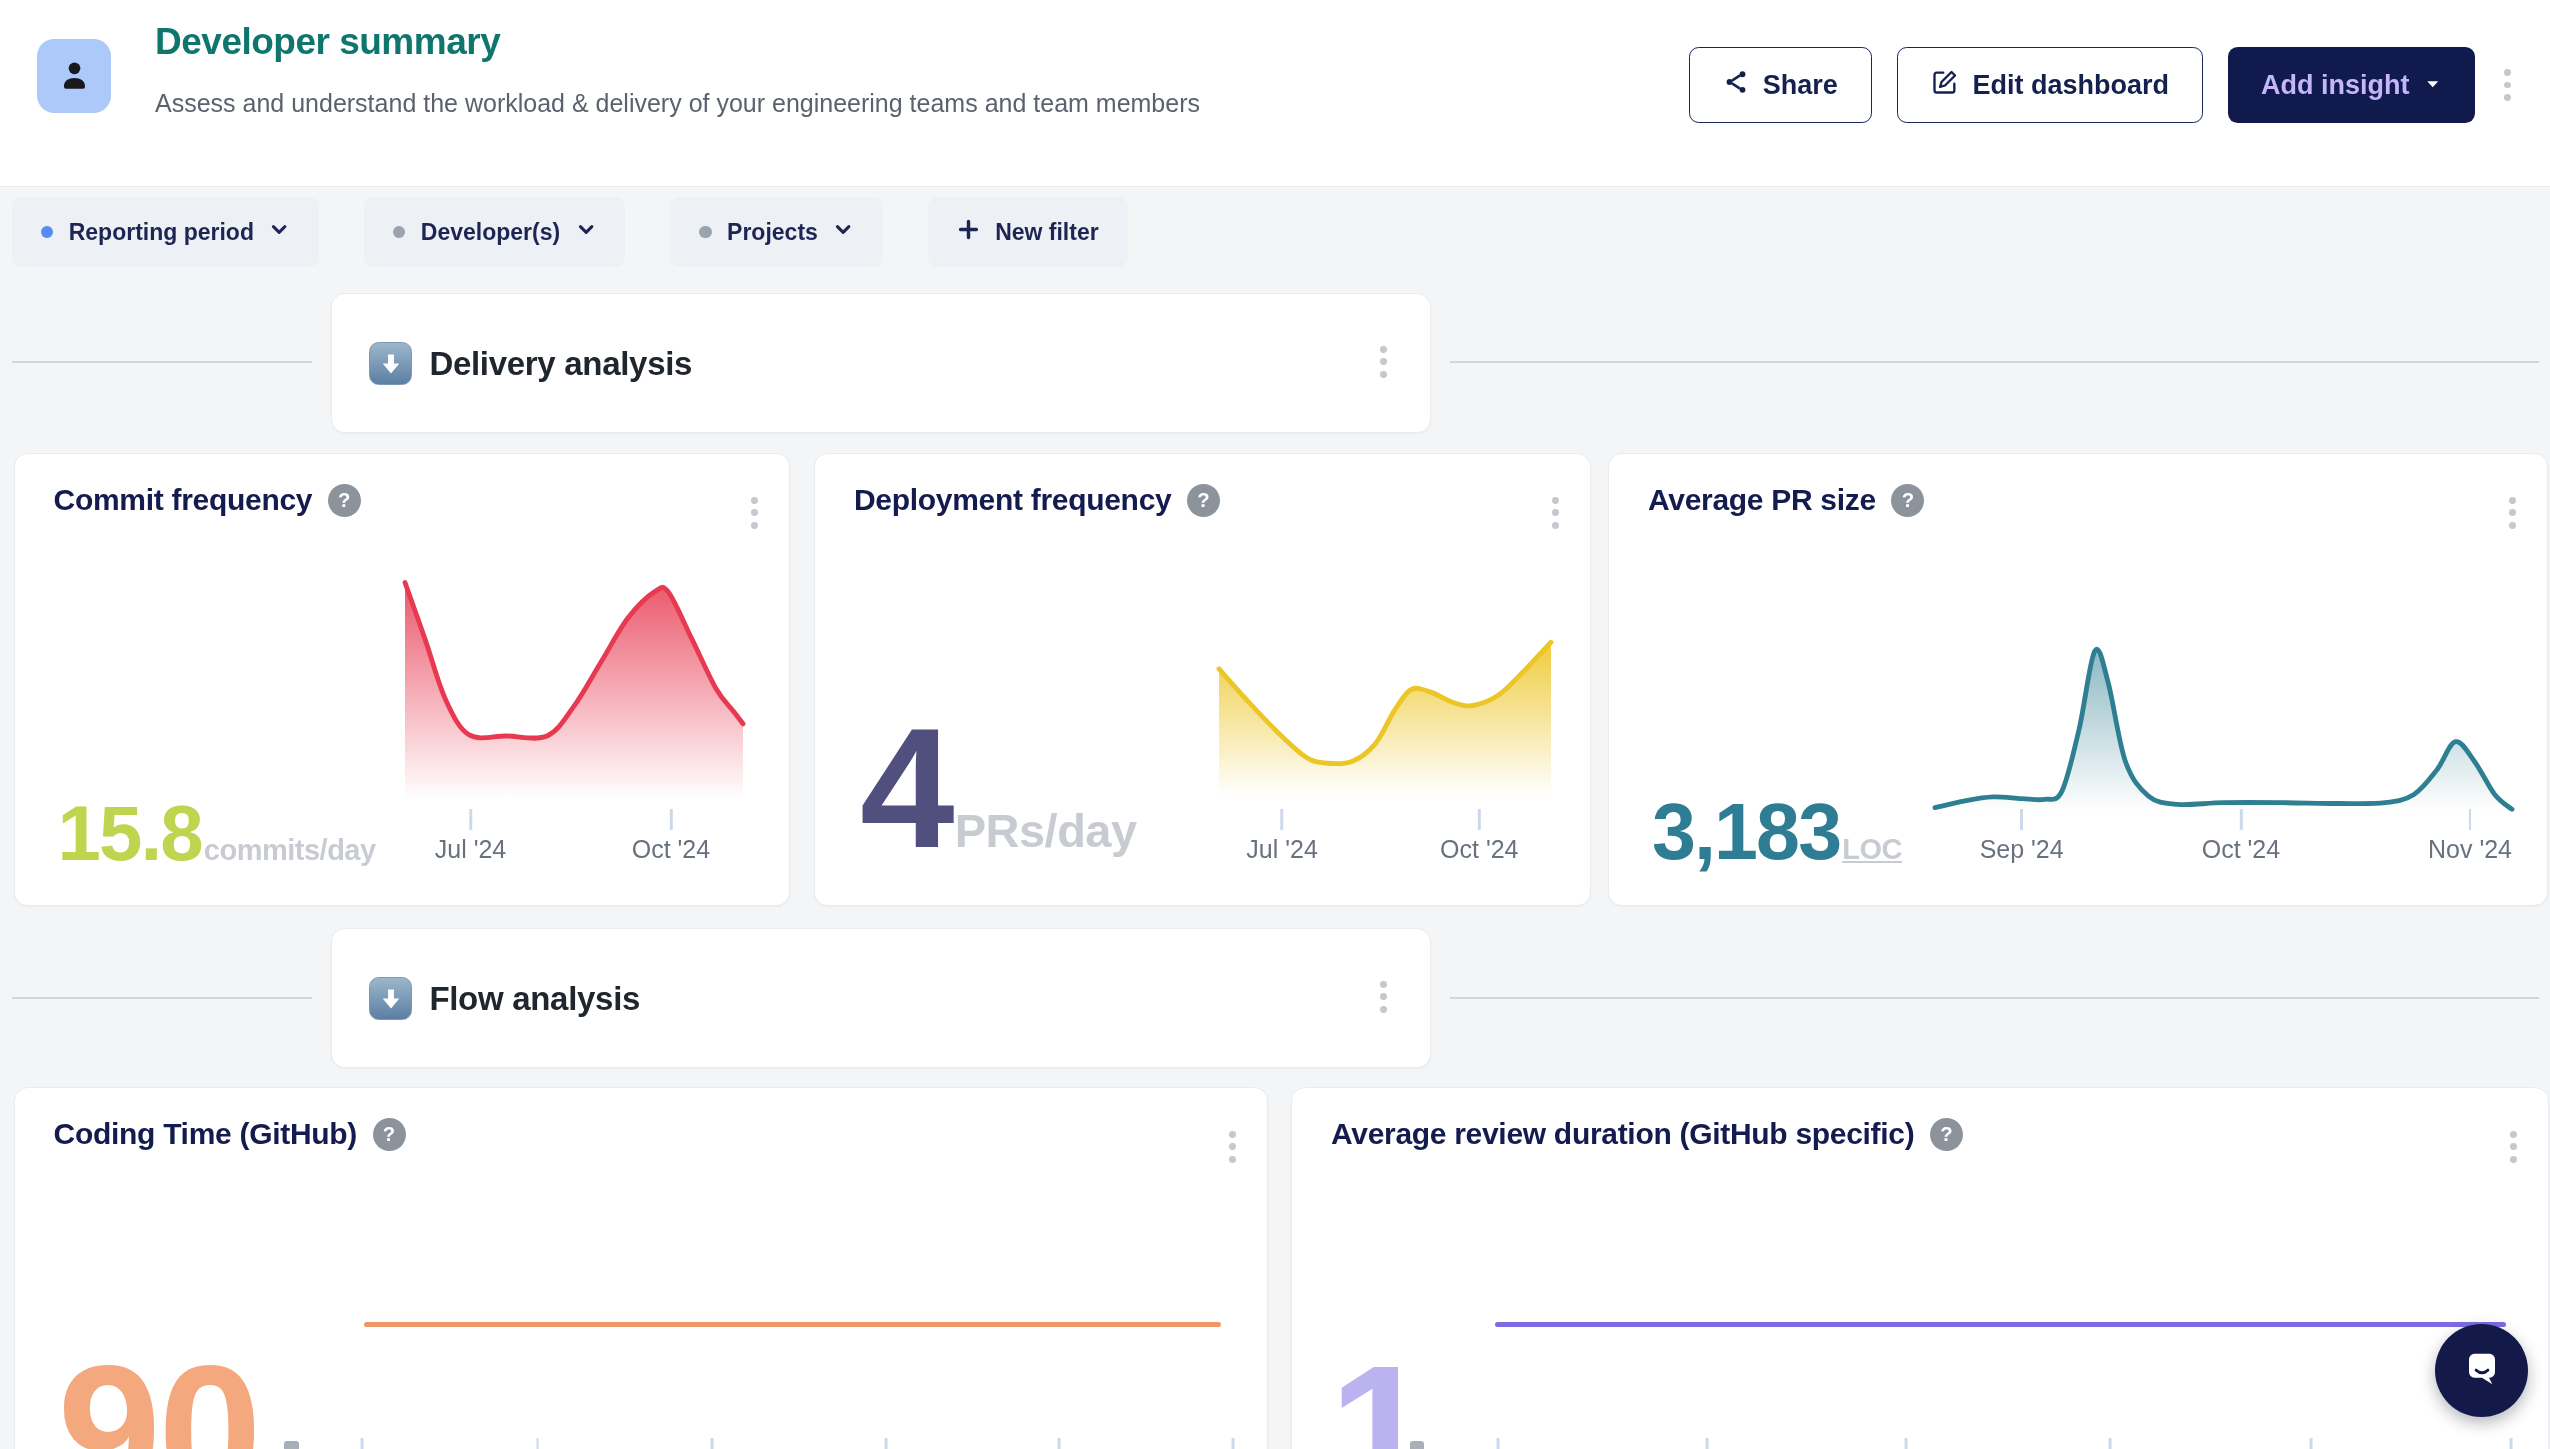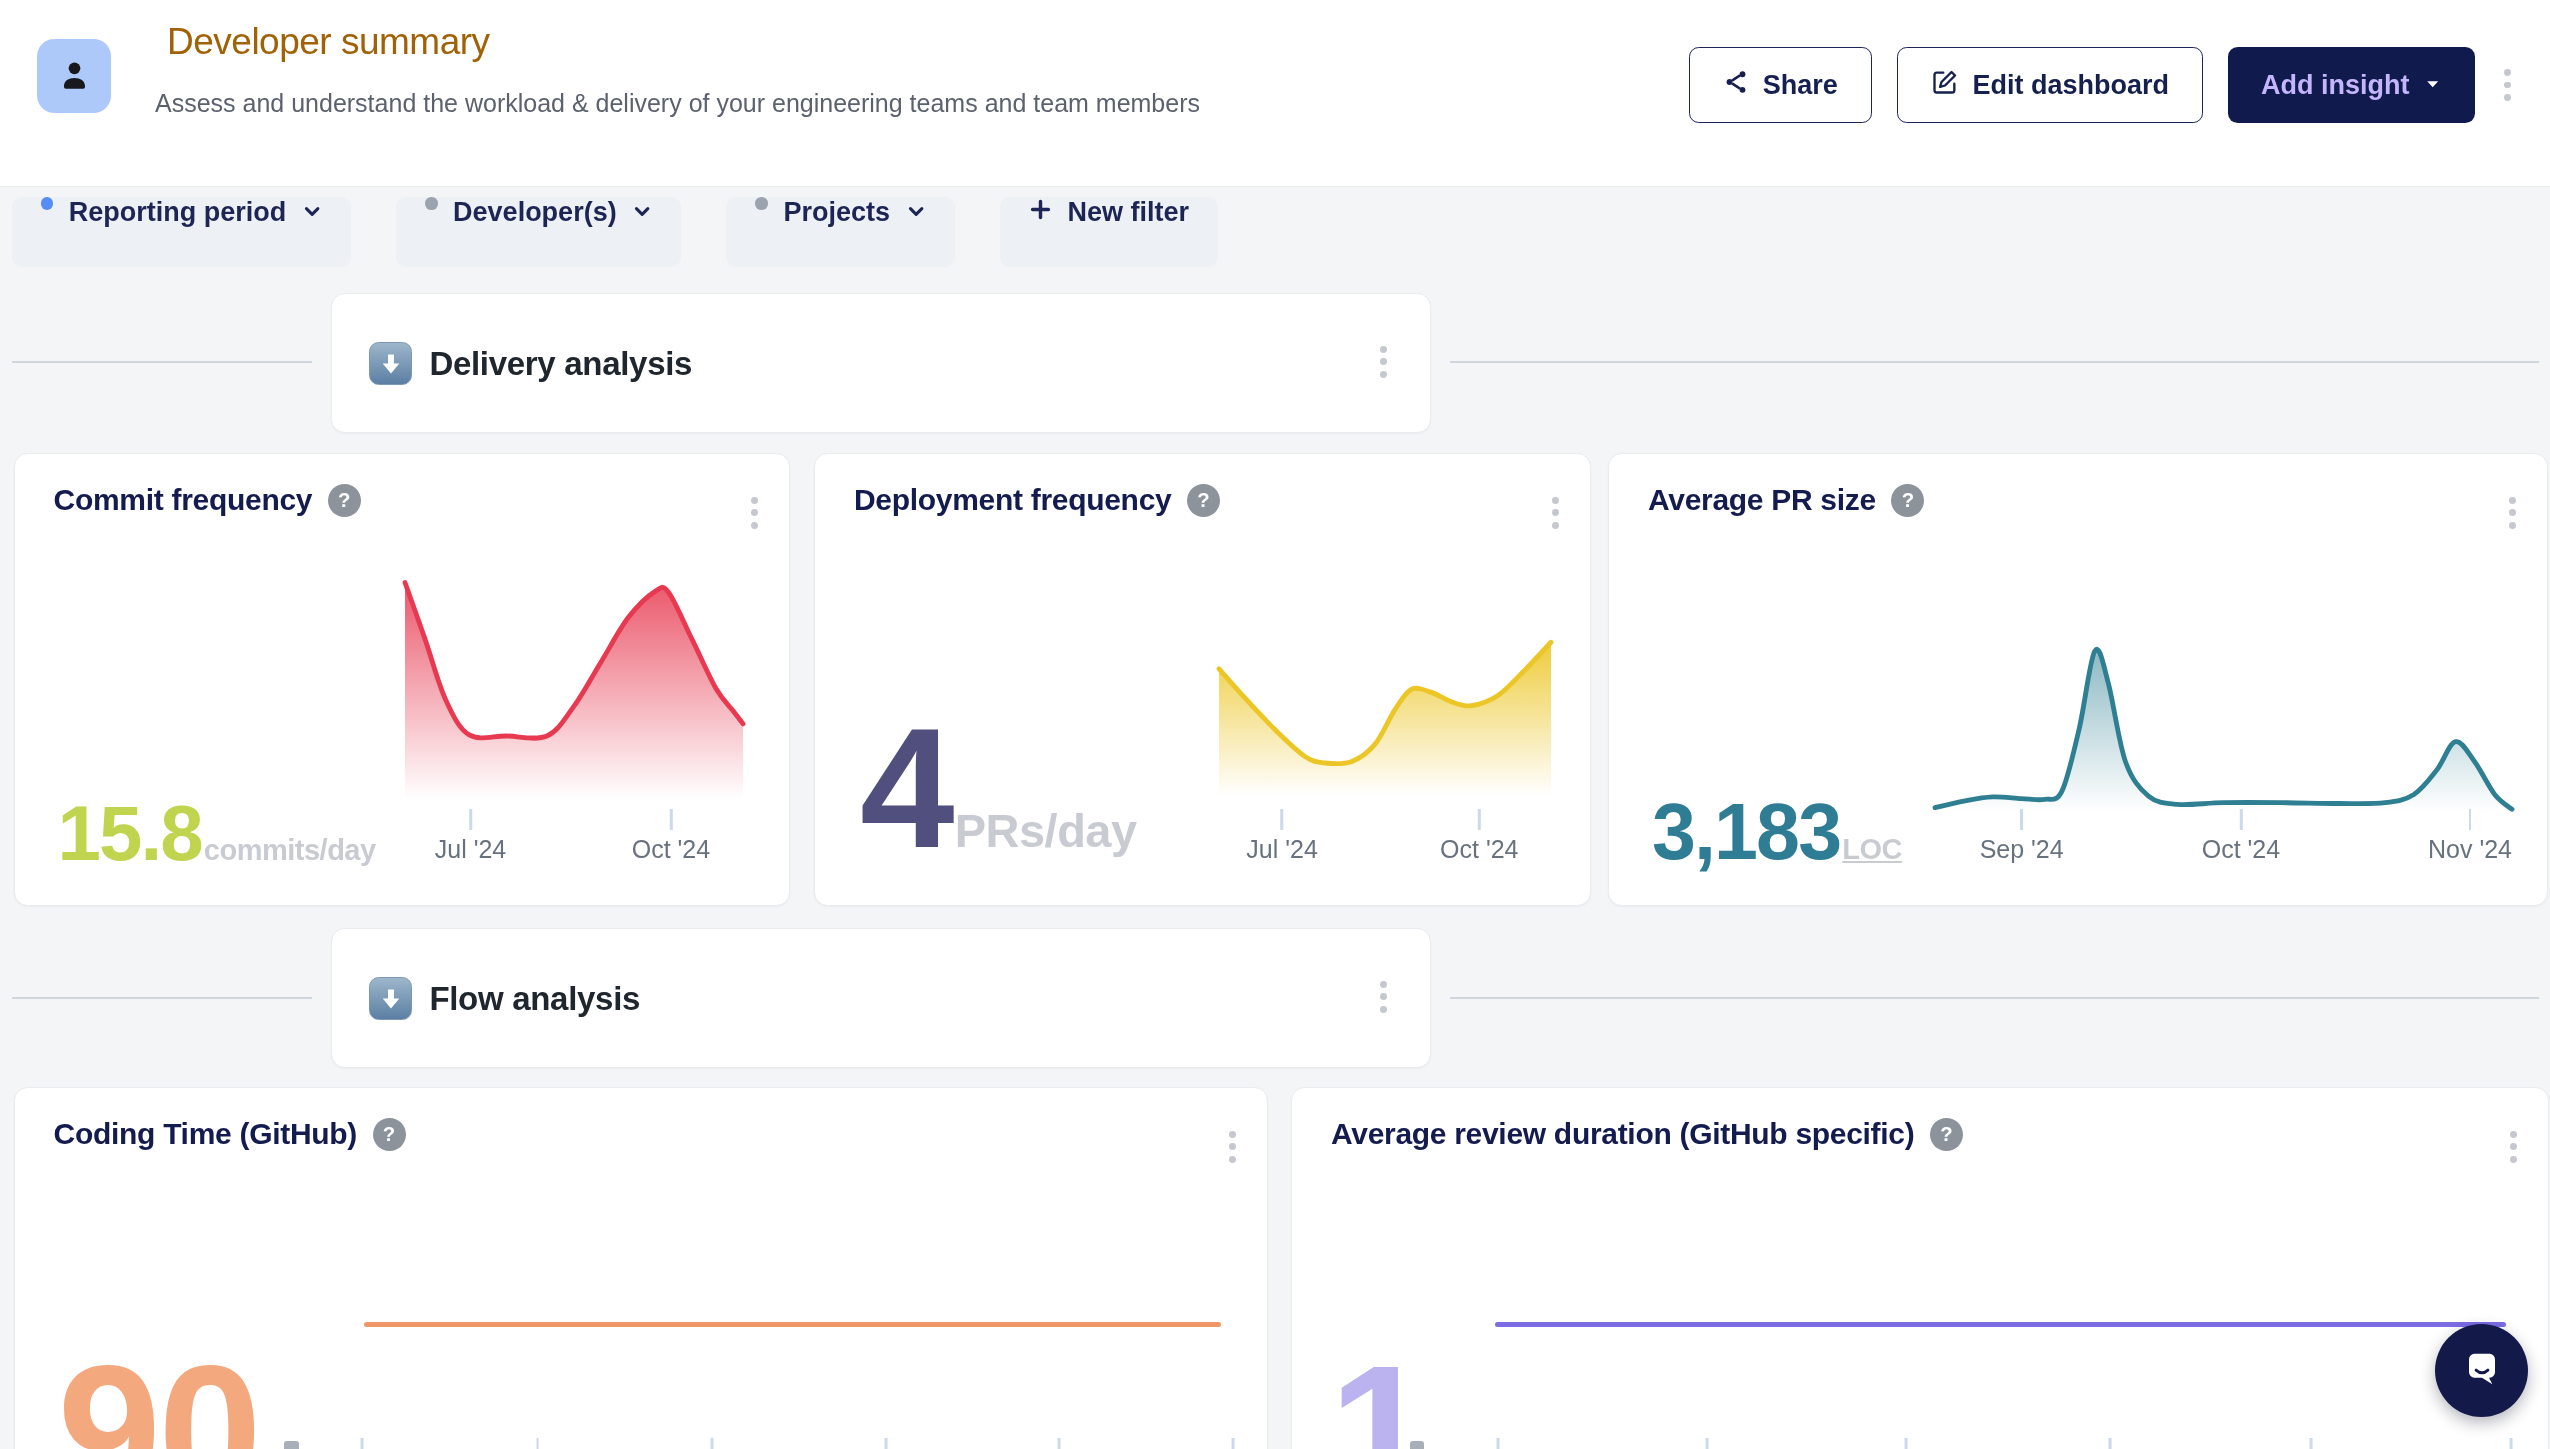--- a/index.html
+++ b/index.html
@@ -6,32 +6,32 @@
   html,body { background:#e9eaee; }
   #app {
     position:relative; width:2550px; height:1450px; overflow:hidden;
     background:#f4f5f7;
     font-family:"Liberation Sans","DejaVu Sans",sans-serif;
     color:#141b4f;
   }
   
   .page-header { position:absolute; left:0; top:0; width:2550px; height:187px; background:#ffffff; border-bottom:1px solid #e9eaee; }
   .avatar { position:absolute; left:37px; top:39px; width:74px; height:74px; border-radius:17.4px; background:#adc9fa; display:flex; align-items:center; justify-content:center; }
-  .page-title { position:absolute; left:155px; top:21px; font-size:37px; font-weight:400; color:#a16207; letter-spacing:-0.5px;margin-left:12px; }
+  .page-title { position:absolute; left:155px; top:21px; font-size:37px; font-weight:700; color:#0f766e; letter-spacing:-0.5px; }
   .page-subtitle { position:absolute; left:155px; top:89px; font-size:25px; font-weight:400; color:#5b626e; }
   .header-actions { position:absolute; right:35px; top:39px; height:92px; display:flex; align-items:center; gap:25px; }
   .btn { height:76px; border-radius:9.7px; display:inline-flex; align-items:center; gap:13.6px; font-size:27px; font-weight:700; padding:0 33px; cursor:pointer; font-family:inherit; white-space:nowrap; }
   .btn-outline { background:#fff; border:1.9px solid #1b2456; color:#15204f; }
   .btn-primary { background:#111a4c; border:none; color:#c4b5fd; }
   .kebab { display:flex; flex-direction:column; gap:5.8px; cursor:pointer; padding:3.9px; }
   .kebab i { width:6.8px; height:6.8px; border-radius:50%; background:#c5c9cf; display:block; }
   .kebab.abs { position:absolute; top:39px; right:27px; }
   
   .filter-bar { position:absolute; left:11.6px; top:197px; display:flex; gap:45px; }
-  .pill { height:70px; border-radius:9.7px; background:#edf0f4; border:none; display:inline-flex; align-items:flex-start; gap:15.5px; padding:0 29px; font-size:27px; font-weight:600; color:#1c2553; cursor:pointer; font-family:inherit; white-space:nowrap; }
+  .pill { height:70px; border-radius:9.7px; background:#edf0f4; border:none; display:inline-flex; align-items:center; gap:15.5px; padding:0 29px; font-size:23px; font-weight:600; color:#1c2553; cursor:pointer; font-family:inherit; white-space:nowrap; }
   .dot { width:12.6px; height:12.6px; border-radius:50%; background:#9aa3ae; }
   
   .rule { position:absolute; height:1.9px; background:#cfd6dd; }
   .card { position:absolute; background:#fff; border:1.5px solid #e9ebee; border-radius:13.6px; box-shadow:0 1px 1.9px rgba(16,24,40,0.04); }
   .section-inner { position:absolute; left:37px; top:48px; display:flex; align-items:center; gap:17.4px; }
   .emoji-down { width:43px; height:43px; border-radius:9.7px; background:linear-gradient(180deg,#9db6cb,#5b7fa3); border:1px solid #7d98b2; display:flex; align-items:center; justify-content:center; }
   .section-title { font-size:33px; font-weight:700; color:#20262e; letter-spacing:-0.3px; }
   
   .card-title-row { position:absolute; left:39px; top:29px; display:flex; align-items:center; gap:15.5px; }
   .card-title { font-size:30px; font-weight:700; color:#141b4f; letter-spacing:-0.3px; white-space:nowrap; }

